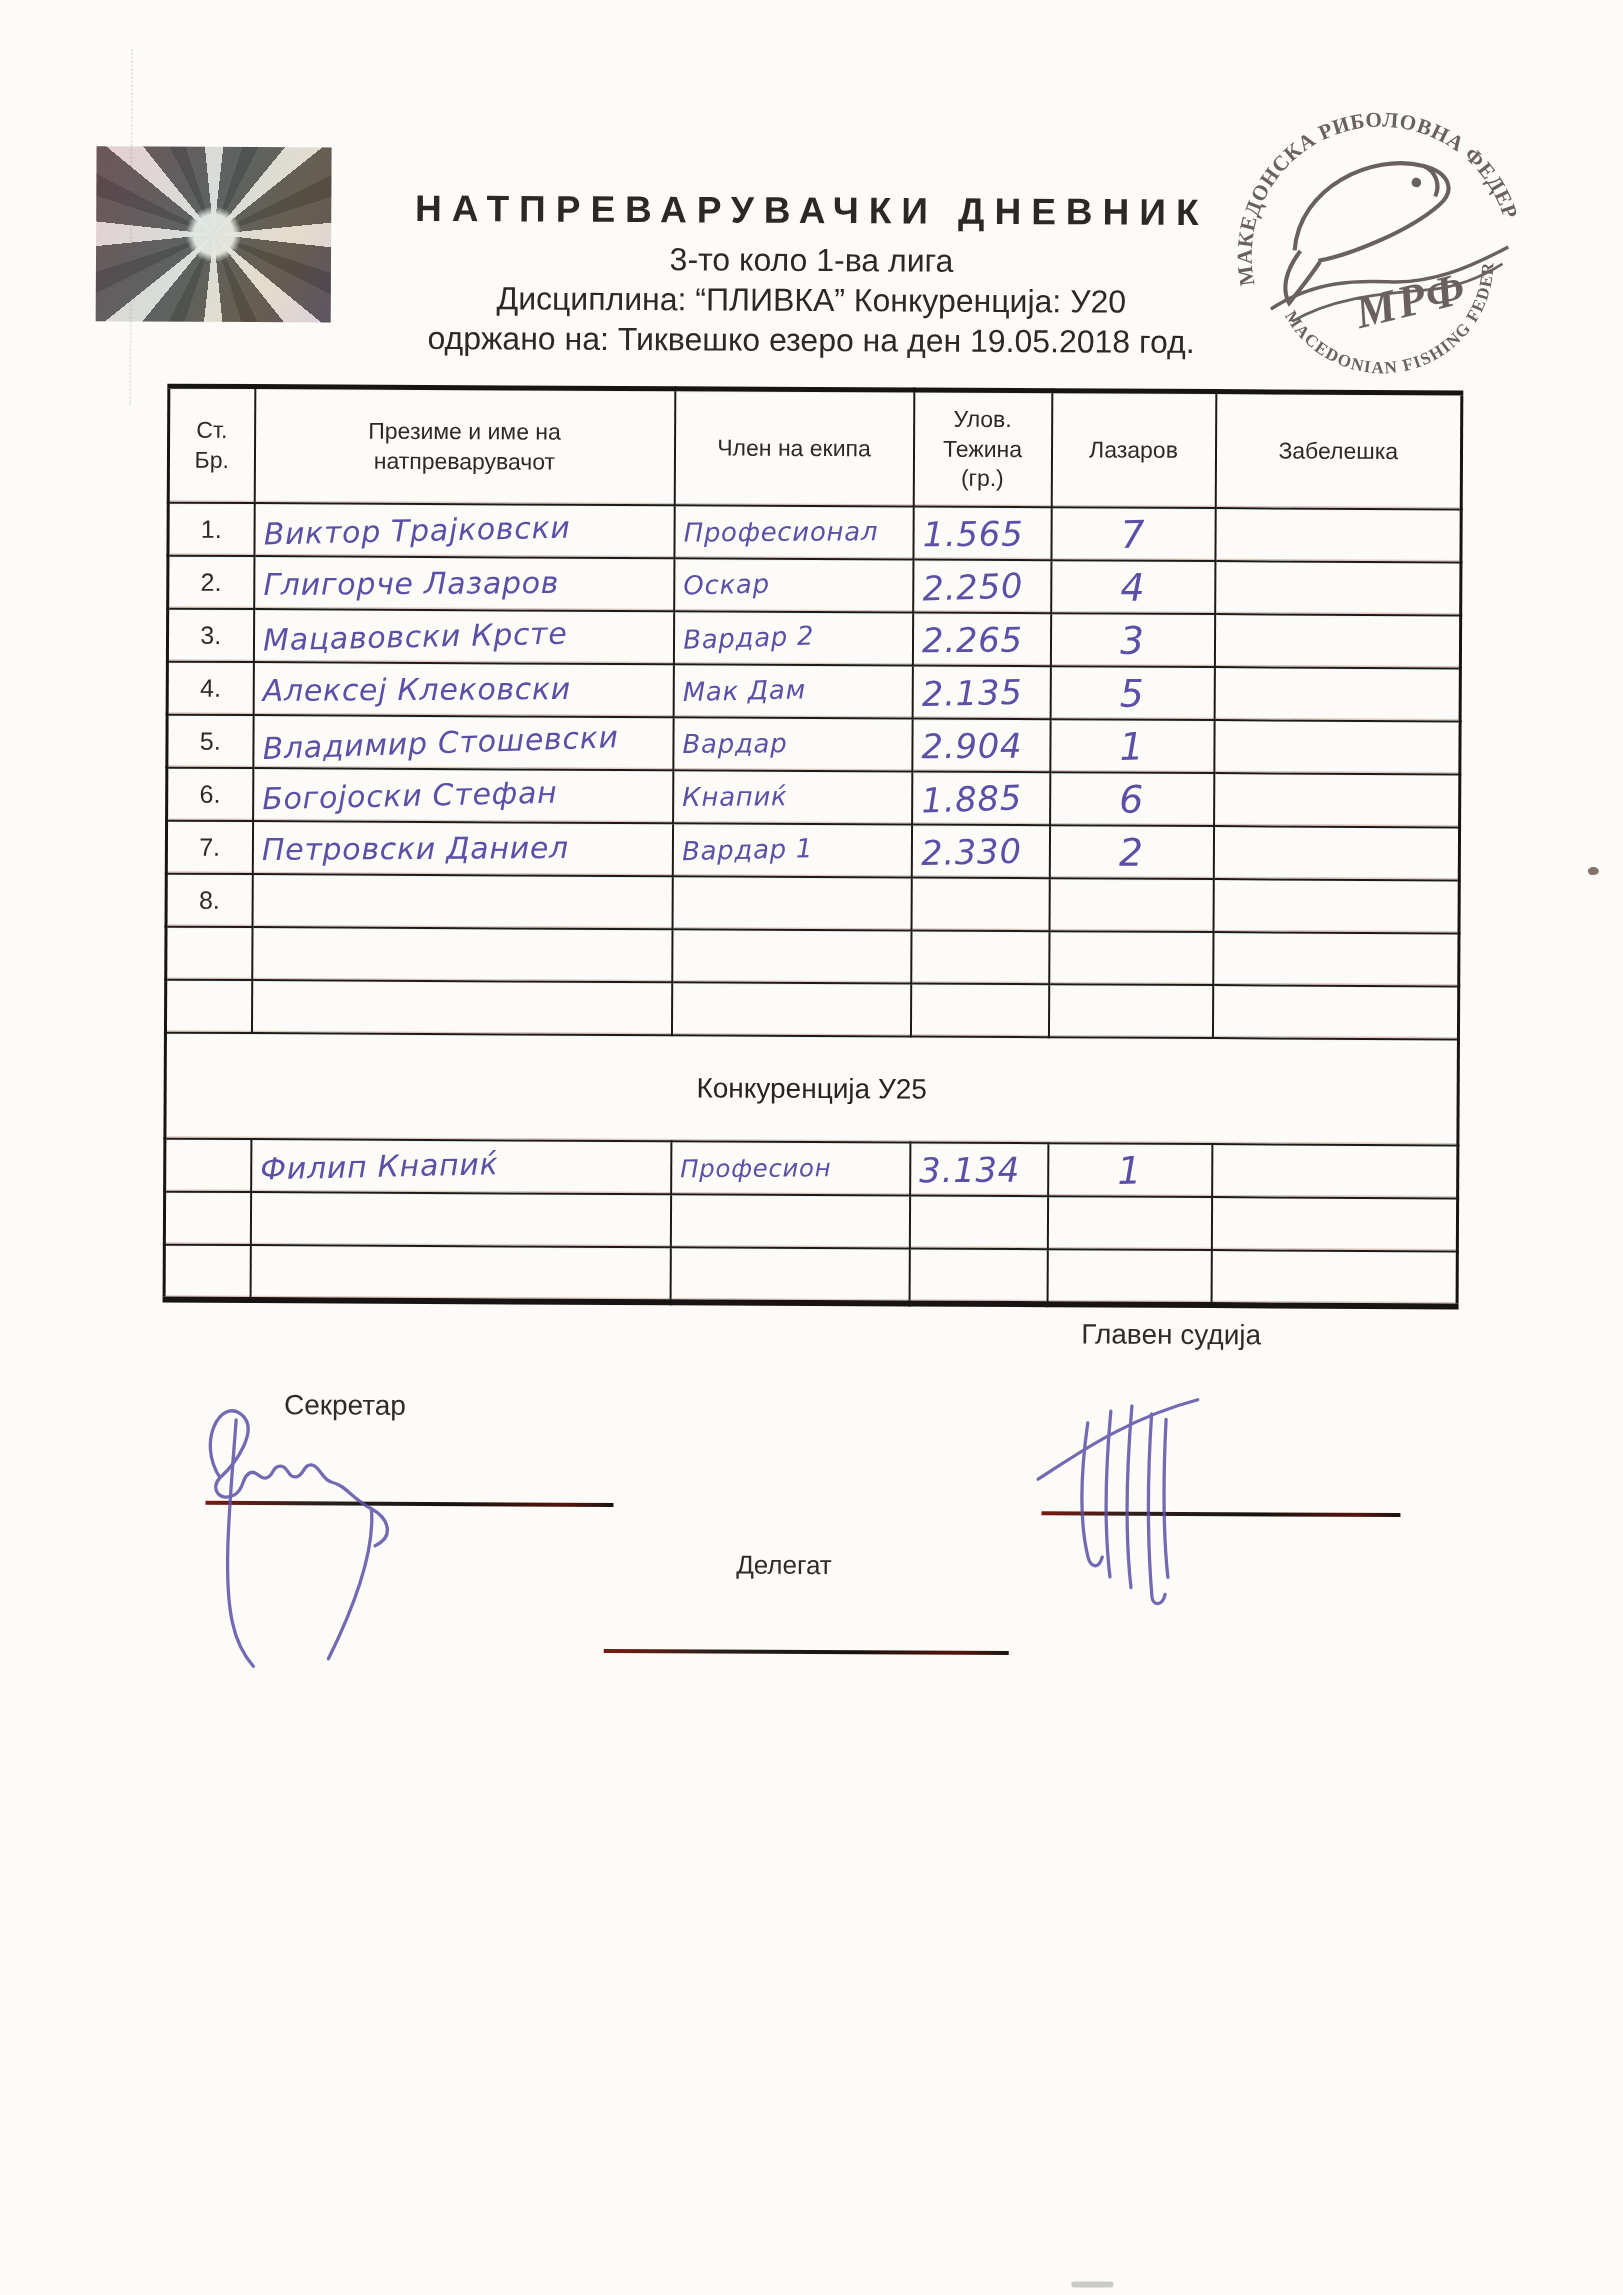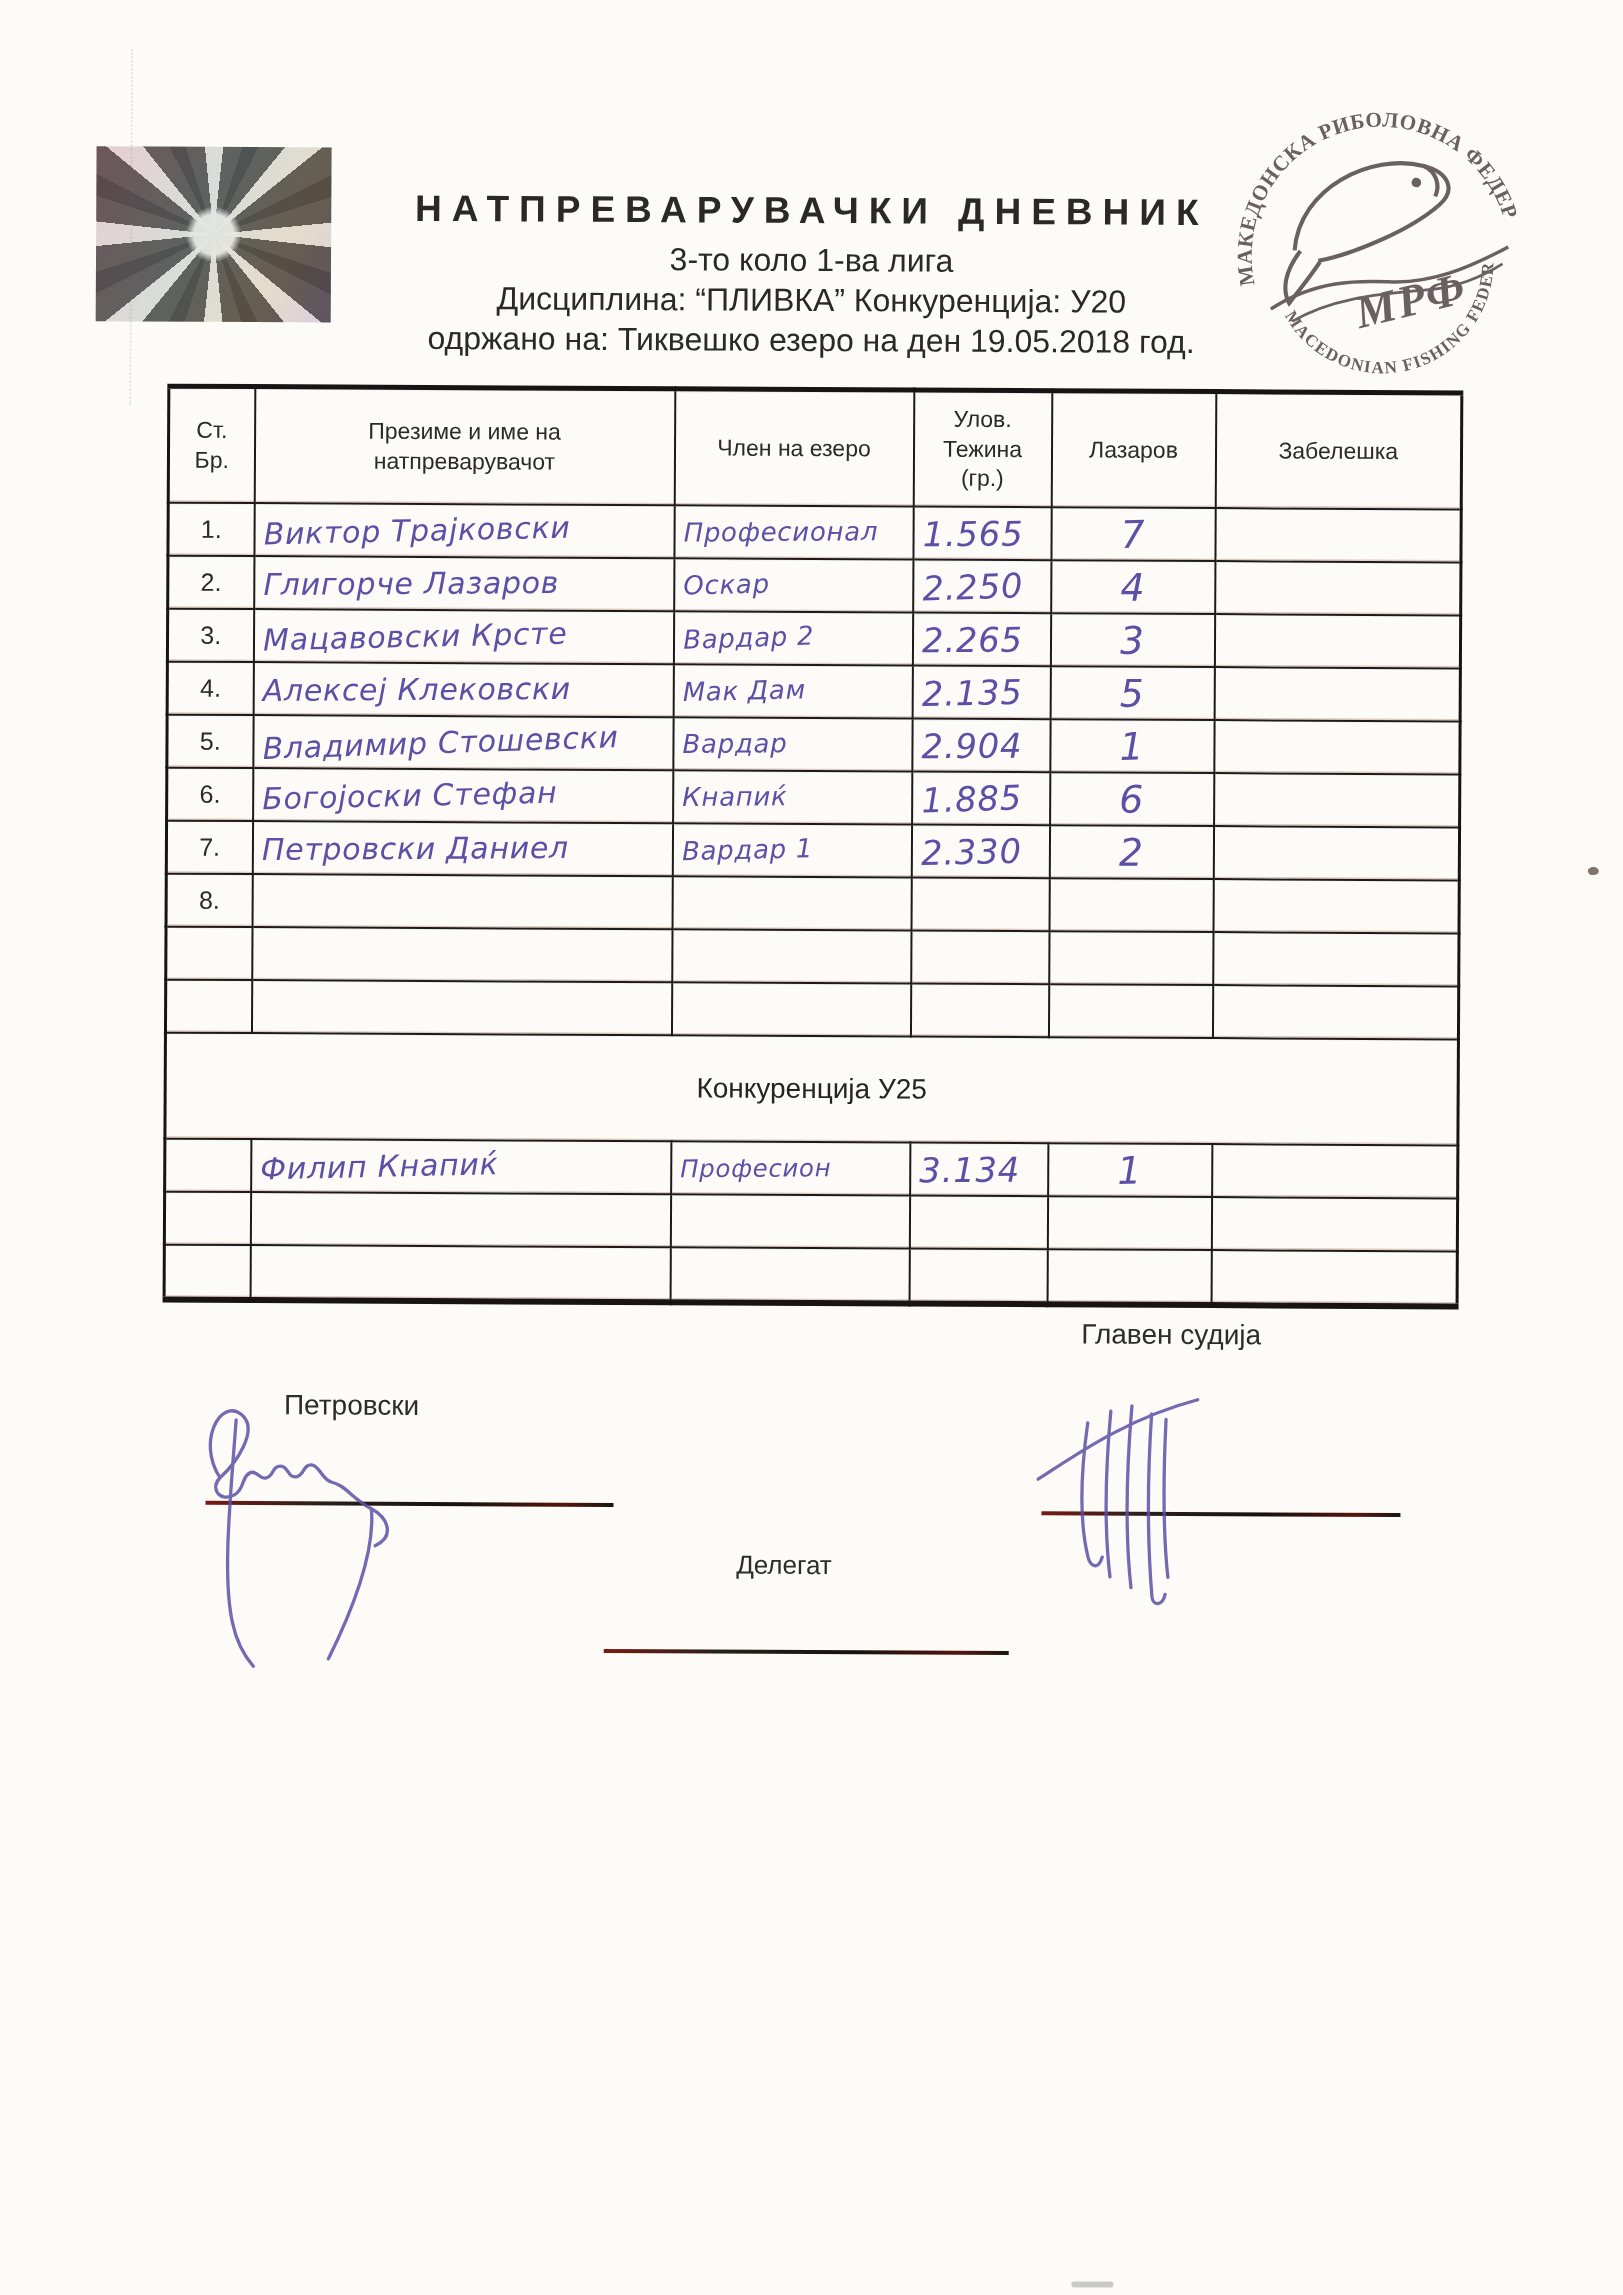--- a/index.html
+++ b/index.html
@@ -129,21 +129,21 @@
         <col style="width:138px">
           <col style="width:164px">
           <col style="width:246px">
       </colgroup>
       <tbody>
           <tr>
         <td class="hdr">Ст.
 Бр.</td>
         <td class="hdr">Презиме и име на
 натпреварувачот</td>
-        <td class="hdr">Член на езеро</td>
+        <td class="hdr">Член на екипа</td>
         <td class="hdr">Улов.
 Тежина
 (гр.)</td>
         <td class="hdr">Лазаров</td>
         <td class="hdr">Забелешка</td>
       </tr>
 
       <tr class="r">
         <td class="num">1.</td>
         <td class="name"><span class="hw t1">Виктор Трајковски</span></td>
@@ -250,21 +250,21 @@
         <td class="name"><span class="hw"></span></td>
         <td class="team"><span class="hw"></span></td>
         <td class="wgt"><span class="hw"></span></td>
         <td class="plc"><span class="hw"></span></td>
         <td></td>
       </tr>
     </tbody>
       </table>
   </div>
 
-  <div class="siglabel" style="left:290px;top:1392px;">Петровски</div>
+  <div class="siglabel" style="left:290px;top:1392px;">Секретар</div>
   <div class="siglabel" style="left:1087px;top:1317px;">Главен судија</div>
   <div class="siglabel" style="left:743px;top:1550px;font-size:26px;">Делегат</div>
 
   <div class="sigline" style="left:212px;top:1504px;width:408px;"></div>
   <div class="sigline" style="left:1048px;top:1510px;width:359px;"></div>
   <div class="sigline" style="left:611px;top:1650px;width:405px;"></div>
 
   <svg class="sigsvg" style="left:163px;top:1382px;" width="277" height="303" viewBox="0 0 420 460">
     <g fill="none" stroke="#5b50a6" stroke-width="5" stroke-linecap="round" opacity="0.85">
       <path d="M96 150 C60 96 96 28 128 54 C156 76 120 128 96 150 C80 166 96 188 118 176 C134 167 128 148 142 142 C152 138 154 152 166 150 C178 148 174 132 188 132 C200 132 198 150 212 148 C224 146 222 128 236 130 C248 132 250 152 266 156 C286 160 296 180 326 196 C352 210 362 238 332 252"></path>

